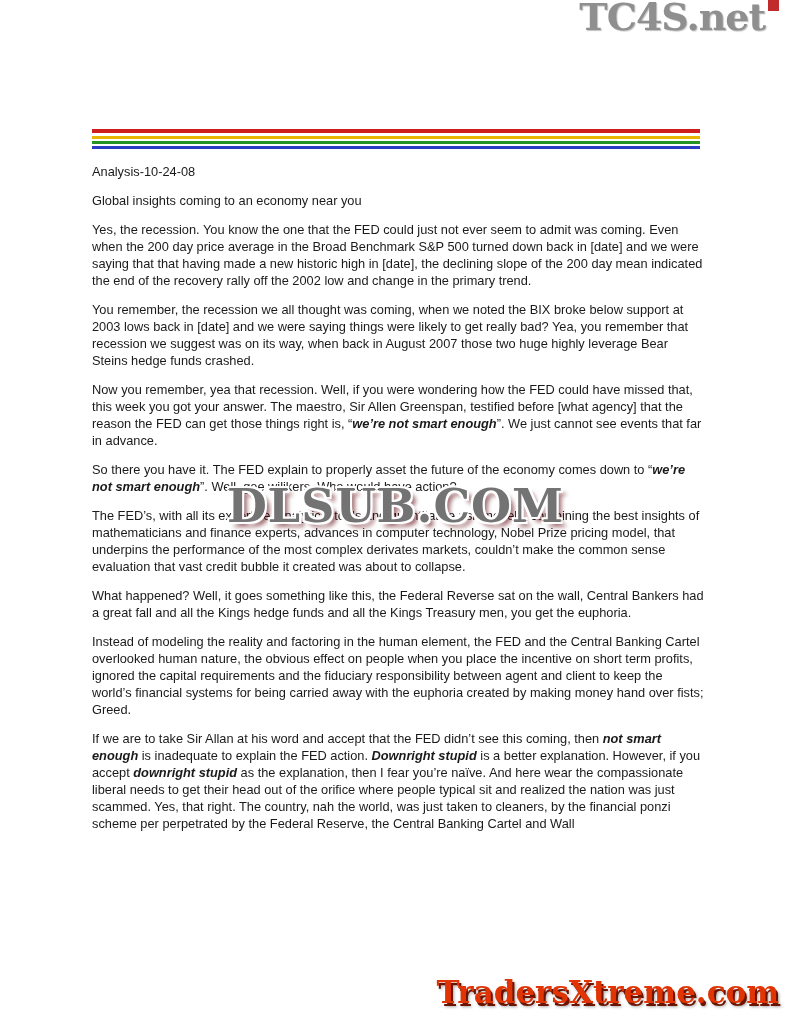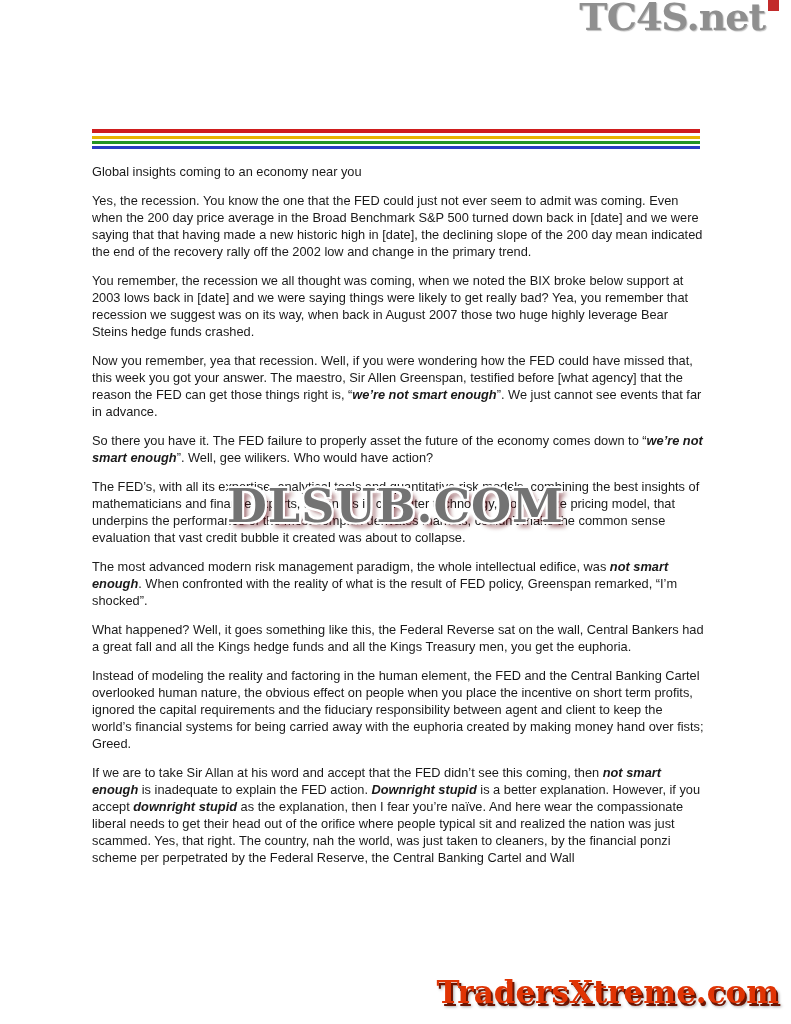--- a/index.html
+++ b/index.html
@@ -59,28 +59,28 @@
   </div>
 
   <div class="stripes" id="stripes">
       <div class="stripe" style="background: rgb(207, 29, 29); height: 4px; margin-bottom: 3px;"></div>
       <div class="stripe" style="background: rgb(232, 180, 0); height: 3px; margin-bottom: 2px;"></div>
       <div class="stripe" style="background: rgb(37, 148, 37); height: 3px; margin-bottom: 2px;"></div>
       <div class="stripe" style="background: rgb(43, 59, 196); height: 3px; margin-bottom: 0px;"></div>
     </div>
 
   <div class="content">
+    <p>Analysis-10-24-08</p>
     <p>Global insights coming to an economy near you</p>
     <div id="article-body">
         <p><span>Yes, the recession. You know the one that the FED could just not ever seem to admit was coming. Even when the 200 day price average in the Broad Benchmark S&amp;P 500 turned down back in [date] and we were saying that that having made a new historic high in [date], the declining slope of the 200 day mean indicated the end of the recovery rally off the 2002 low and change in the primary trend.</span></p>
         <p><span>You remember, the recession we all thought was coming,  when we noted the BIX broke below support at 2003 lows back in [date] and we were saying things were likely to get really bad? Yea, you remember that recession we suggest was on its way, when back in August 2007 those two huge highly leverage Bear Steins hedge funds crashed.</span></p>
         <p><span>Now you remember, yea that recession. Well, if you were wondering how the FED could have missed that, this week you got your answer. The maestro, Sir Allen Greenspan, testified before [what agency] that the reason the FED can get those things right is, “</span><span class="bi">we’re not smart enough</span><span>”. We just cannot see events that far in advance.</span></p>
-        <p><span>So there you have it. The FED failure to properly asset the future of the economy comes down to “</span><span class="bi">we’re not smart enough</span><span>”.  Well, gee wilikers. Who would have action?</span></p>
+        <p><span>So there you have it. The FED explain to properly asset the future of the economy comes down to “</span><span class="bi">we’re not smart enough</span><span>”.  Well, gee wilikers. Who would have action?</span></p>
         <p><span>The FED’s, with all its expertise, analytical tools and quantitative risk models, combining the best insights of mathematicians and finance experts, advances in computer technology, Nobel Prize pricing model, that underpins the performance of the most complex derivates markets, couldn’t make the common sense evaluation that vast credit bubble it created was about to collapse.</span></p>
-        <p><span>The most advanced modern risk management paradigm, the whole intellectual edifice, was </span><span class="bi">not smart enough</span><span>. When confronted with the reality of what is the result of FED policy, Greenspan remarked, “I’m shocked”.</span></p>
         <p><span>What happened? Well, it goes something like this, the Federal Reverse sat on the wall, Central Bankers had a great fall and all the Kings hedge funds and all the Kings Treasury men, you get the euphoria.</span></p>
         <p><span>Instead of modeling the reality and factoring in the human element, the FED and the Central Banking Cartel overlooked human nature, the obvious effect on people when you place the incentive on short term profits, ignored the capital requirements and the fiduciary responsibility between agent and client to keep the world’s financial systems for being carried away with the euphoria created by making money hand over fists; Greed.</span></p>
         <p><span>If we are to take Sir Allan at his word and accept that the FED didn’t see this coming, then </span><span class="bi">not smart enough</span><span> is inadequate to explain the FED action. </span><span class="bi">Downright stupid</span><span> is a better explanation. However, if you accept </span><span class="bi">downright stupid</span><span> as the explanation, then I fear you’re naïve. And here wear the compassionate liberal needs to get their head out of the orifice where people typical sit and realized the nation was just scammed.  Yes, that right. The country, nah the world, was just taken to cleaners, by the financial ponzi scheme per perpetrated by the Federal Reserve, the Central Banking Cartel and Wall</span></p>
       </div>
   </div>
 
   <div class="watermark" style="color: #737373;">DLSUB.COM</div>
 
   <div class="footer-logo" style="color: rgb(224, 52, 4);">TradersXtreme.com</div>
 

